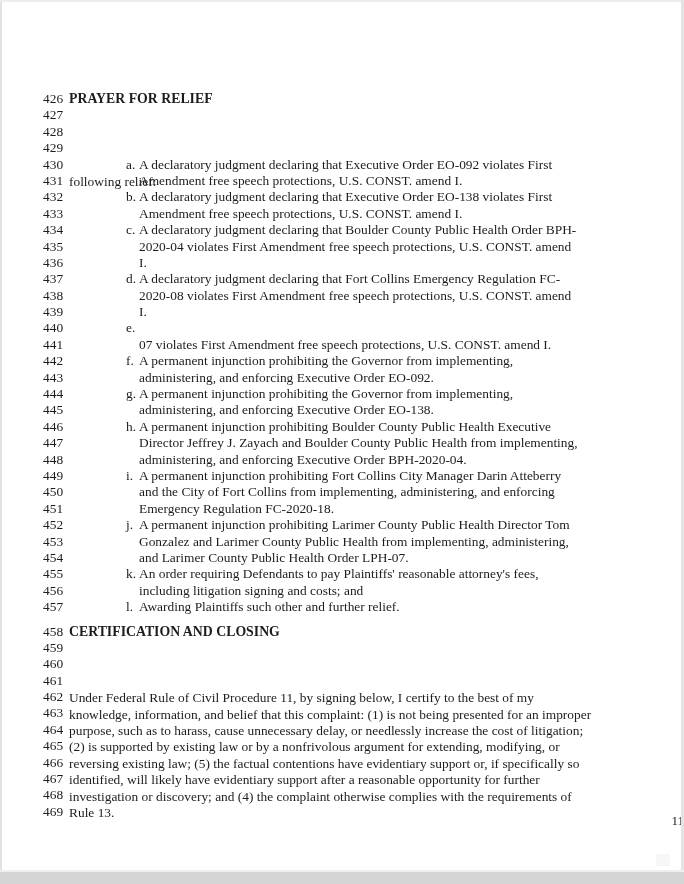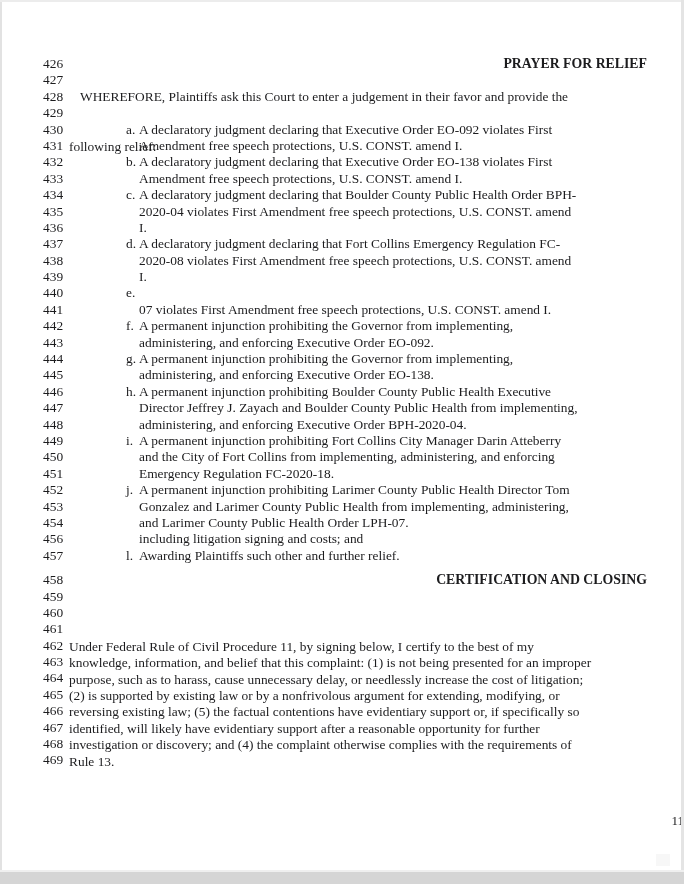--- a/index.html
+++ b/index.html
@@ -29,21 +29,21 @@
     background: #e4e4e4;
   }
   .bottom-band {
     position: absolute; left: 0; right: 0; bottom: 0; height: 12px;
     background: #d5d5d5;
     border-top: 2px solid #efefef;
   }
   .doc-body {
     position: absolute;
     left: 0; top: 0; right: 0;
-    padding-top: 56px;
+    padding-top: 91px;
   }
   .row {
     position: relative;
     height: 16.4px;
   }
   .row.gap { margin-top: 8px; }
   .lnum {
     position: absolute;
     left: 43px;
     font-size: 13.4px;
@@ -61,21 +61,21 @@
   .ltext.cont       { left: 139px; }
   .letter {
     position: absolute;
     left: 126px;
     font-size: 13.4px;
     line-height: 16.4px;
   }
   .ltext.heading {
     left: 69px;
     width: 578px;
-    text-align: right;
+    text-align: left;
     font-weight: bold;
     font-size: 13.8px;
   }
   .page-footer {
     position: absolute;
     left: 0; right: 0;
     top: 813px;
     text-align: right;
     font-size: 13px;
   }
@@ -96,21 +96,20 @@
   <div class="doc-body">
       <div class="row">
         <span class="lnum">426</span>
         <span class="ltext heading">PRAYER FOR RELIEF</span>
       </div>
       <div class="row">
         <span class="lnum">427</span>
       </div>
       <div class="row">
         <span class="lnum">428</span>
-        <span class="ltext body-first">WHEREFORE, Plaintiffs ask this Court to enter a judgement in their favor and provide the</span>
       </div>
       <div class="row">
         <span class="lnum">429</span>
         <span class="ltext body">following relief:</span>
       </div>
       <div class="row">
         <span class="lnum">430</span>
         <span class="letter">a.</span>
         <span class="ltext item">A declaratory judgment declaring that Executive Order EO-092 violates First</span>
       </div>
@@ -210,20 +209,25 @@
         <span class="letter">j.</span>
         <span class="ltext item">A permanent injunction prohibiting Larimer County Public Health Director Tom</span>
       </div>
       <div class="row">
         <span class="lnum">453</span>
         <span class="ltext cont">Gonzalez and Larimer County Public Health from implementing, administering,</span>
       </div>
       <div class="row">
         <span class="lnum">454</span>
         <span class="ltext cont">and Larimer County Public Health Order LPH-07.</span>
+      </div>
+      <div class="row">
+        <span class="lnum">455</span>
+        <span class="letter">k.</span>
+        <span class="ltext item">An order requiring Defendants to pay Plaintiffs' reasonable attorney's fees,</span>
       </div>
       <div class="row">
         <span class="lnum">456</span>
         <span class="ltext cont">including litigation signing and costs; and</span>
       </div>
       <div class="row">
         <span class="lnum">457</span>
         <span class="letter">l.</span>
         <span class="ltext item">Awarding Plaintiffs such other and further relief.</span>
       </div>

